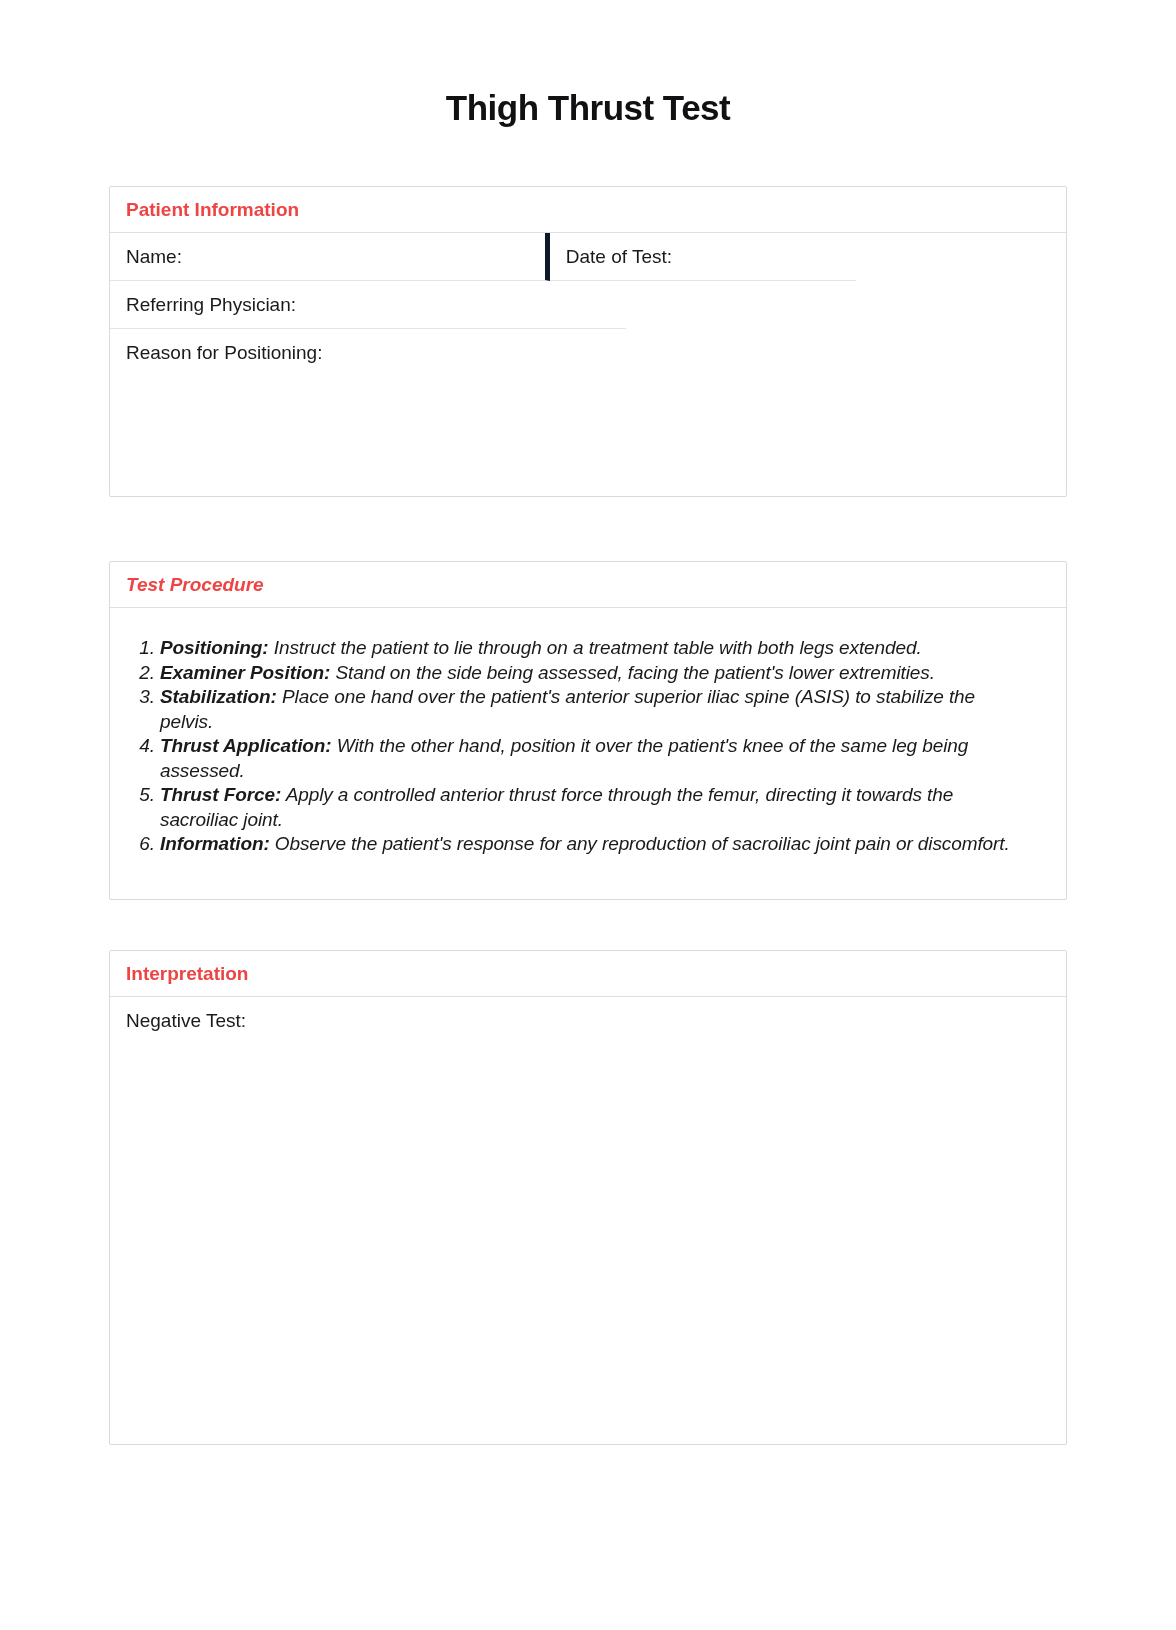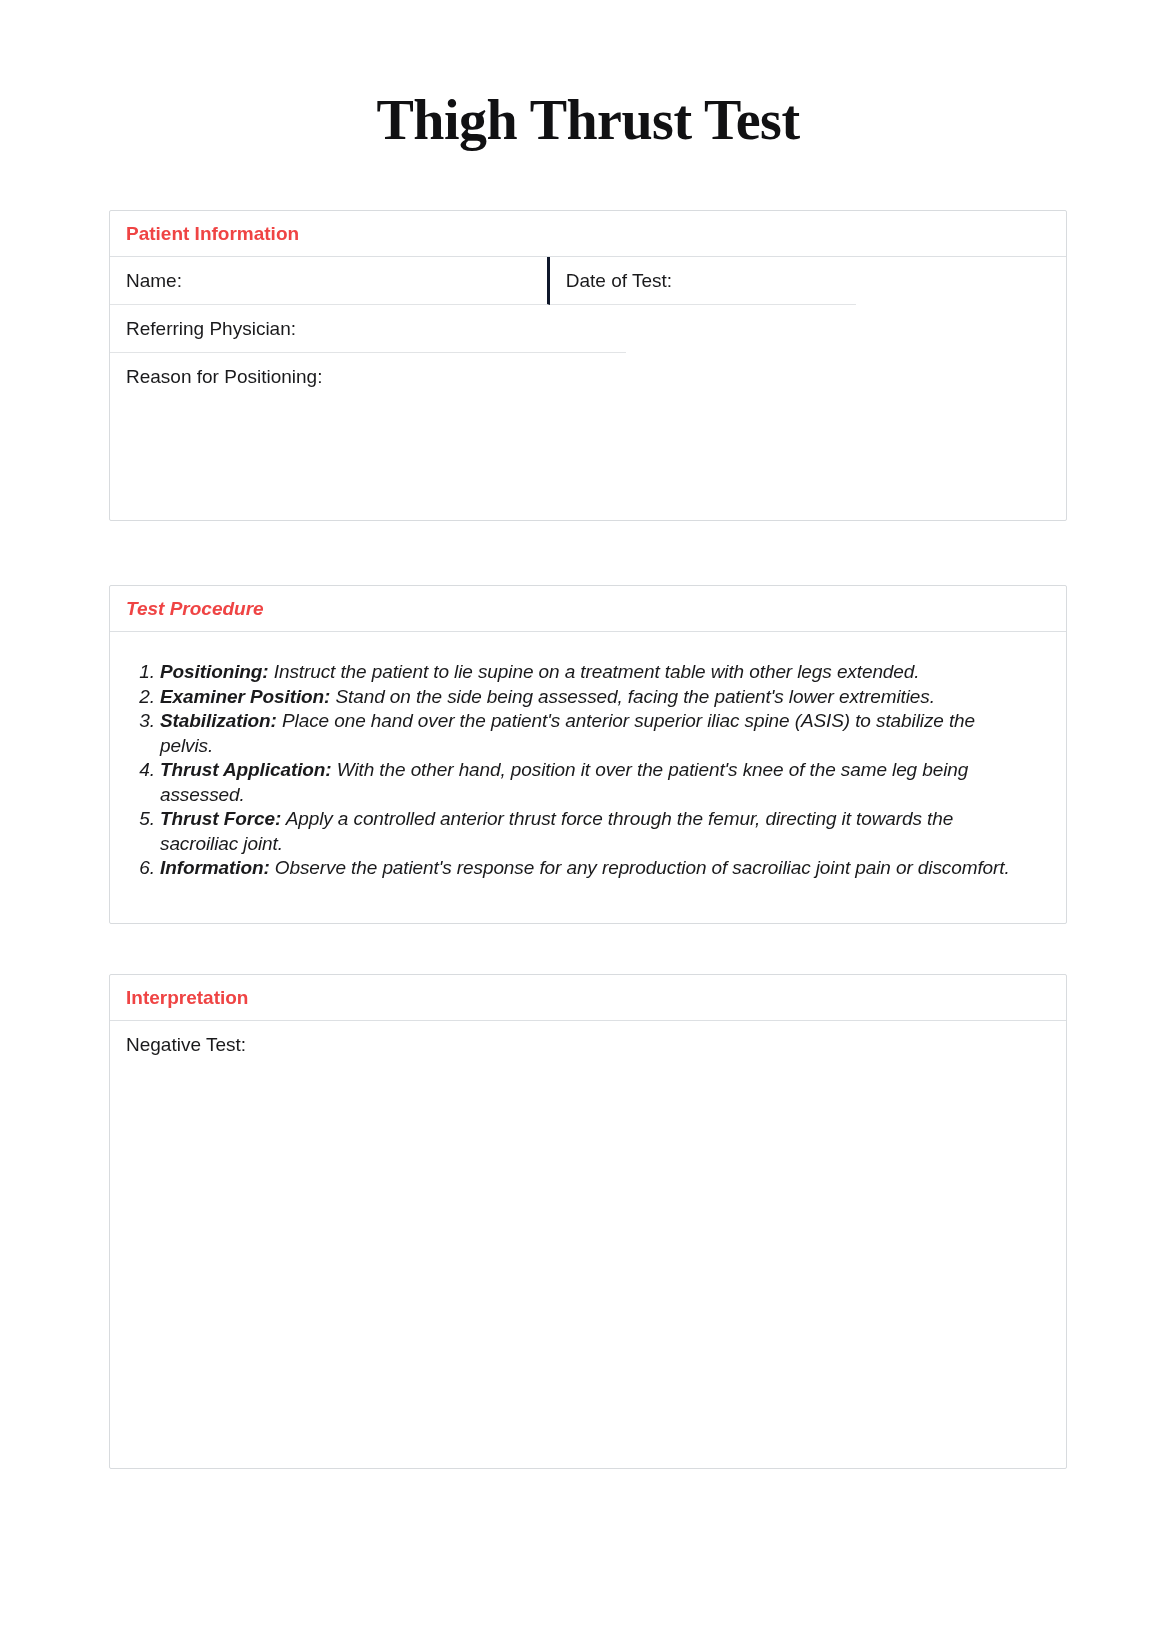--- a/index.html
+++ b/index.html
@@ -11,26 +11,25 @@
   }
   body {
     height: 1630px;
     overflow: hidden;
     padding-top: 88px;
   }
   .page-title {
     width: 958px;
     margin: 0 auto 58px auto;
     text-align: center;
-    font-size: 56px;
+    font-size: 35px;
     font-weight: bold;
     letter-spacing: -0.5px;
     line-height: 1.15;
     color: #111113;
-    font-family: Liberation Serif, serif;
   }
   .content {
     width: 958px;
     margin: 0 auto;
   }
   .section {
     border: 1px solid #d8dbde;
     border-radius: 2px;
     background: #ffffff;
   }
@@ -40,21 +39,21 @@
     font-size: 19px;
     font-weight: bold;
     line-height: 21px;
     color: #ef4444;
   }
   .row { display: flex; }
   .cell {
     padding: 13px 16px;
     font-size: 19px;
     line-height: 21px;
-    border-right: 3px solid #0f172a;
+    border-right: 5px solid #0f172a;
     border-bottom: 1px solid #e2e4e6;
   }
   .cell:last-child { border-right: none; }
   .row:last-child > .cell { border-bottom: none; }
 
   
   .w-name   { width: 46%; }
   .w-date   { width: 32%; }
   .w-age    { width: 22%; }
   .w-gender { width: 46%; }
@@ -119,21 +118,21 @@
       </div>
     </div>
   </div>
 
   <div class="section section-gap-2">
     <div class="section-header">Test Procedure</div>
     <div class="procedure-body">
       <ol>
         <li>
           <span class="step-label">Positioning:</span>
-          <span>Instruct the patient to lie supine on a treatment table with other legs extended.</span>
+          <span>Instruct the patient to lie through on a treatment table with both legs extended.</span>
         </li>
         <li>
           <span class="step-label">Examiner Position:</span>
           <span>Stand on the side being assessed, facing the patient's lower extremities.</span>
         </li>
         <li>
           <span class="step-label">Stabilization:</span>
           <span>Place one hand over the patient's anterior superior iliac spine (ASIS) to stabilize the pelvis.</span>
         </li>
         <li>

